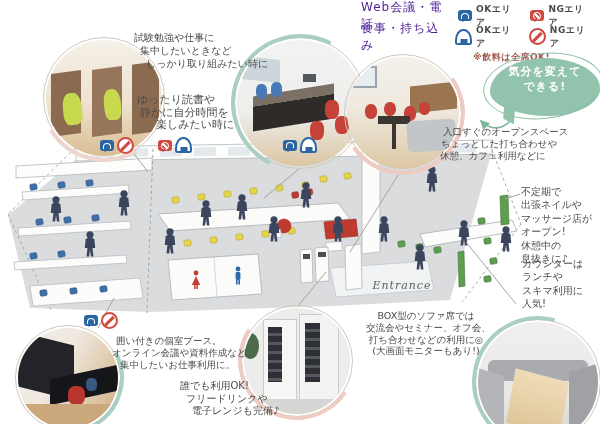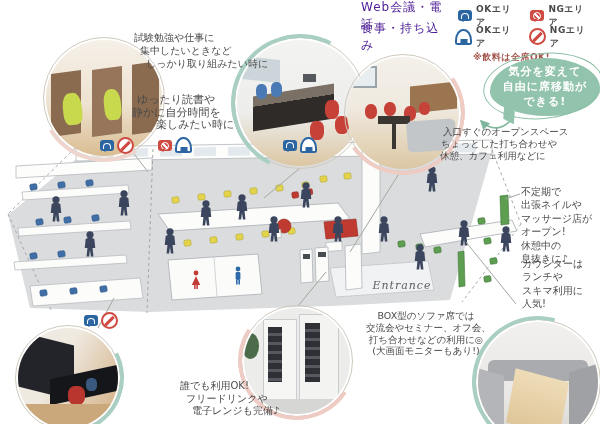--- a/index.html
+++ b/index.html
@@ -247,21 +247,20 @@
       <span class="lsmall">NGエリア</span>
     </div>
     <div class="lnote">※飲料は全席OK!</div>
   </div>
 
   <div class="badge">
     <div class="outline"></div>
     <div class="tail"></div>
     <div class="btxt">
       <div>気分を変えて</div>
-      <div>自由に席移動が</div>
       <div>できる!</div>
     </div>
   </div>
 
   <div class="zone-pair" style="left:100px;top:137px;">
     <span class="ic ic-web-ok"></span>
     <span class="ic ic-food-ng"></span>
   </div>
   <div class="zone-pair" style="left:158px;top:137px;">
     <span class="ic ic-web-ng"></span>
@@ -356,21 +355,21 @@
   </div>
 
   <div class="note" style="left:134px;top:31px;font-size:10px;line-height:13px;">
     <div class="ln" style="margin-left:0">試験勉強や仕事に</div>
     <div class="ln" style="margin-left:6px">集中したいときなど</div>
     <div class="ln" style="margin-left:12px">しっかり取り組みたい時に</div>
   </div>
 
   <div class="note" style="left:132px;top:94px;font-size:11px;line-height:12.5px;">
     <div class="ln" style="margin-left:5px">ゆったり読書や</div>
-    <div class="ln" style="margin-left:0">静かに自分時間を</div>
+    <div class="ln" style="margin-left:8px">静かに自分時間を</div>
     <div class="ln" style="margin-left:24px">楽しみたい時に</div>
   </div>
 
   <div class="note" style="left:440px;top:127px;font-size:9.5px;line-height:12px;font-family:Liberation Mono, monospace;">
     <div class="ln" style="margin-left:3px">入口すぐのオープンスペース</div>
     <div class="ln" style="margin-left:1px">ちょっとした打ち合わせや</div>
     <div class="ln" style="margin-left:0">休憩、カフェ利用などに</div>
   </div>
 
   <div class="note" style="left:521px;top:185px;font-size:10px;line-height:13.4px;">
@@ -389,20 +388,25 @@
     <div class="ln">人気!</div>
   </div>
 
   <div class="note" style="left:366px;top:310px;width:120px;font-size:9.5px;line-height:11.8px;text-align:center;">
     <div class="ln">BOX型のソファ席では</div>
     <div class="ln">交流会やセミナー、オフ会、</div>
     <div class="ln">打ち合わせなどの利用に◎</div>
     <div class="ln">(大画面モニターもあり!)</div>
   </div>
 
+  <div class="note" style="left:112px;top:335px;font-size:9.5px;line-height:12.2px;">
+    <div class="ln" style="margin-left:4px">囲い付きの個室ブース。</div>
+    <div class="ln" style="margin-left:0">オンライン会議や資料作成など、</div>
+    <div class="ln" style="margin-left:8px">集中したいお仕事利用に。</div>
+  </div>
 
   <div class="note" style="left:178px;top:380px;font-size:10px;line-height:12.6px;">
     <div class="ln" style="margin-left:2px">誰でも利用OK!</div>
     <div class="ln" style="margin-left:8px">フリードリンクや</div>
     <div class="ln" style="margin-left:14px">電子レンジも完備♪</div>
   </div>
 
 </div>
 
 </body></html>

